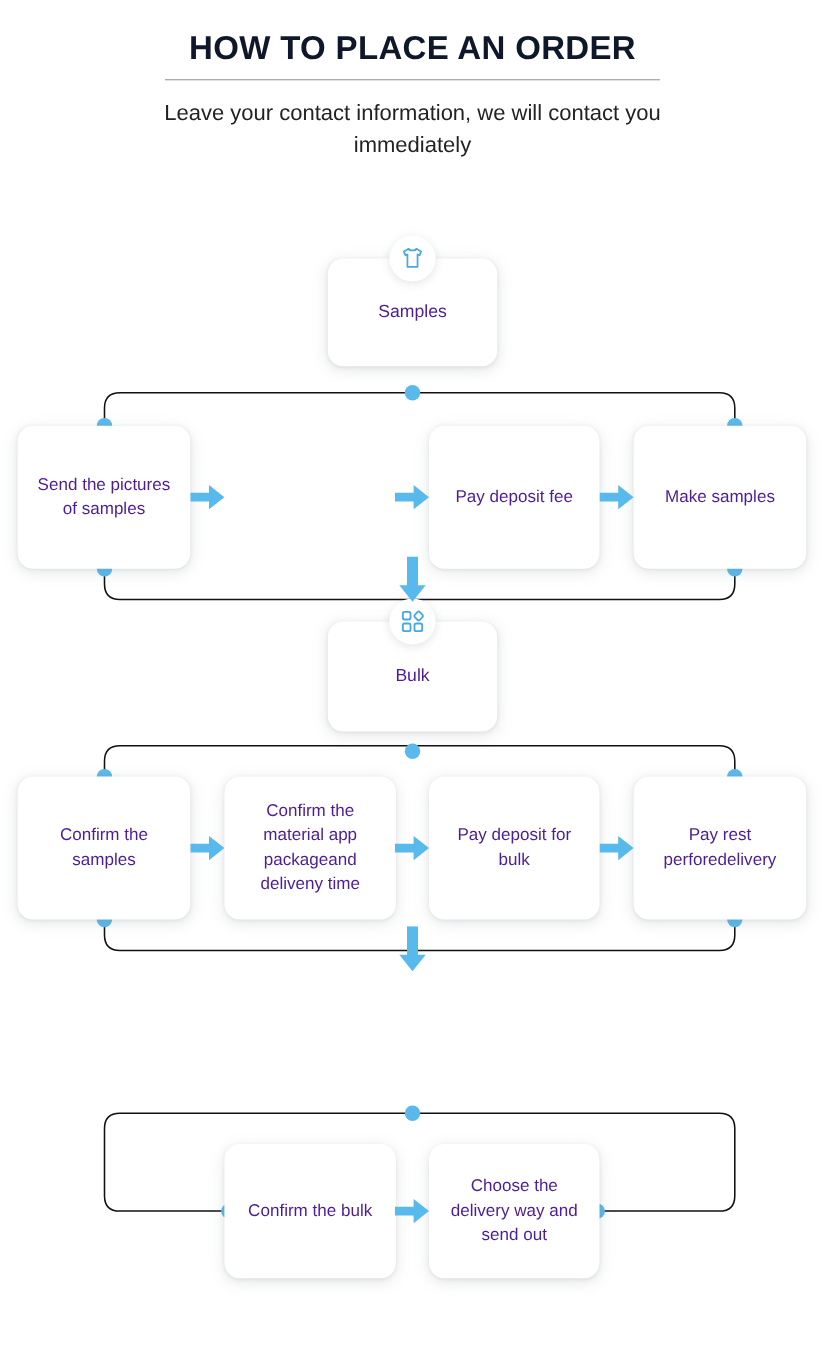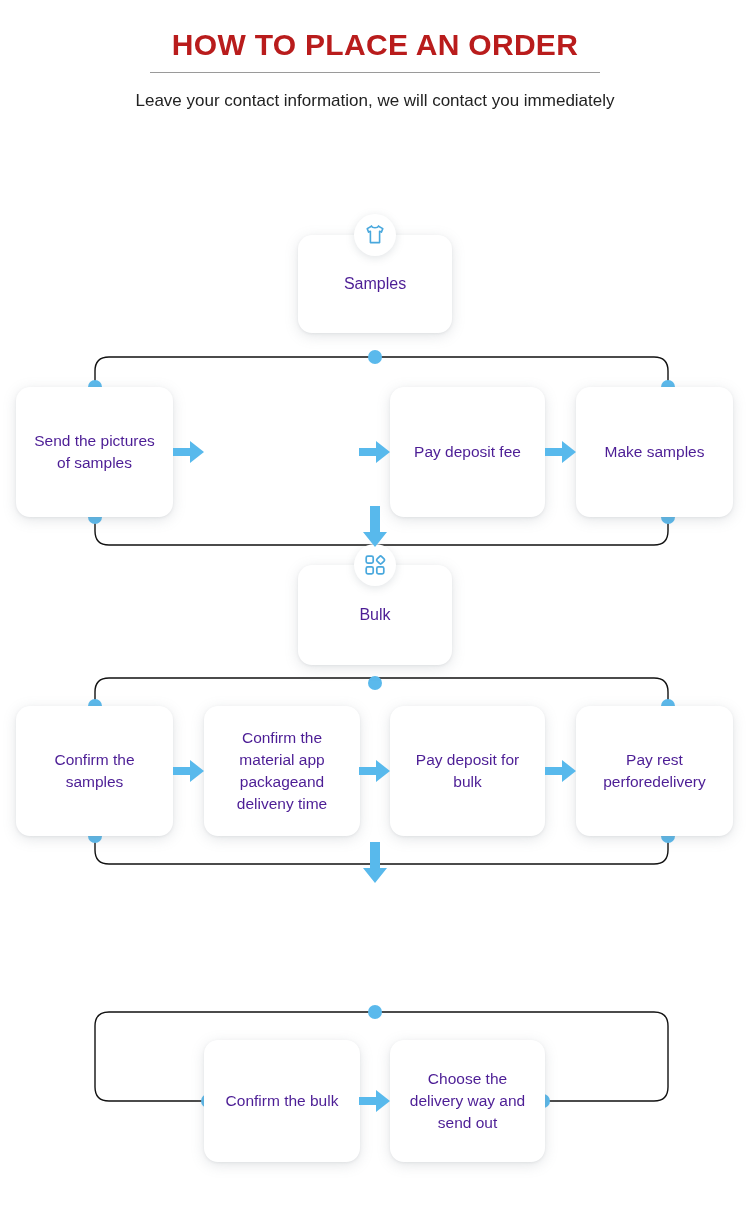--- a/index.html
+++ b/index.html
@@ -14,29 +14,29 @@
     width: 750px; height: 1228px;
     overflow: hidden;
     background: #ffffff;
   }
 
   
   .header { position: absolute; top: 0; left: 0; width: 750px; text-align: center; }
   .title {
     margin: 0; padding-top: 26px;
     font-size: 30px; font-weight: bold; letter-spacing: .3px;
-    color: #b91c1c; line-height: 1.25;
+    color: #0f172a; line-height: 1.25;
   }
   .title-rule {
     width: 450px; height: 1px; background: #9a9a9a;
     margin: 8px auto 0;
   }
   .subtitle {
     margin: 16px auto 0; width: 540px;
-    font-size: 17px; color: #222; line-height: 1.45; font-weight: 400;
+    font-size: 20px; color: #222; line-height: 1.45; font-weight: 400;
   }
 
   
   #wires { position: absolute; left: 0; top: 0; width: 750px; height: 1228px; }
   .wire { fill: none; stroke: #111111; stroke-width: 1.4; }
   .dot { fill: #5ab9ec; }
 
   
   .node {
     position: absolute;

